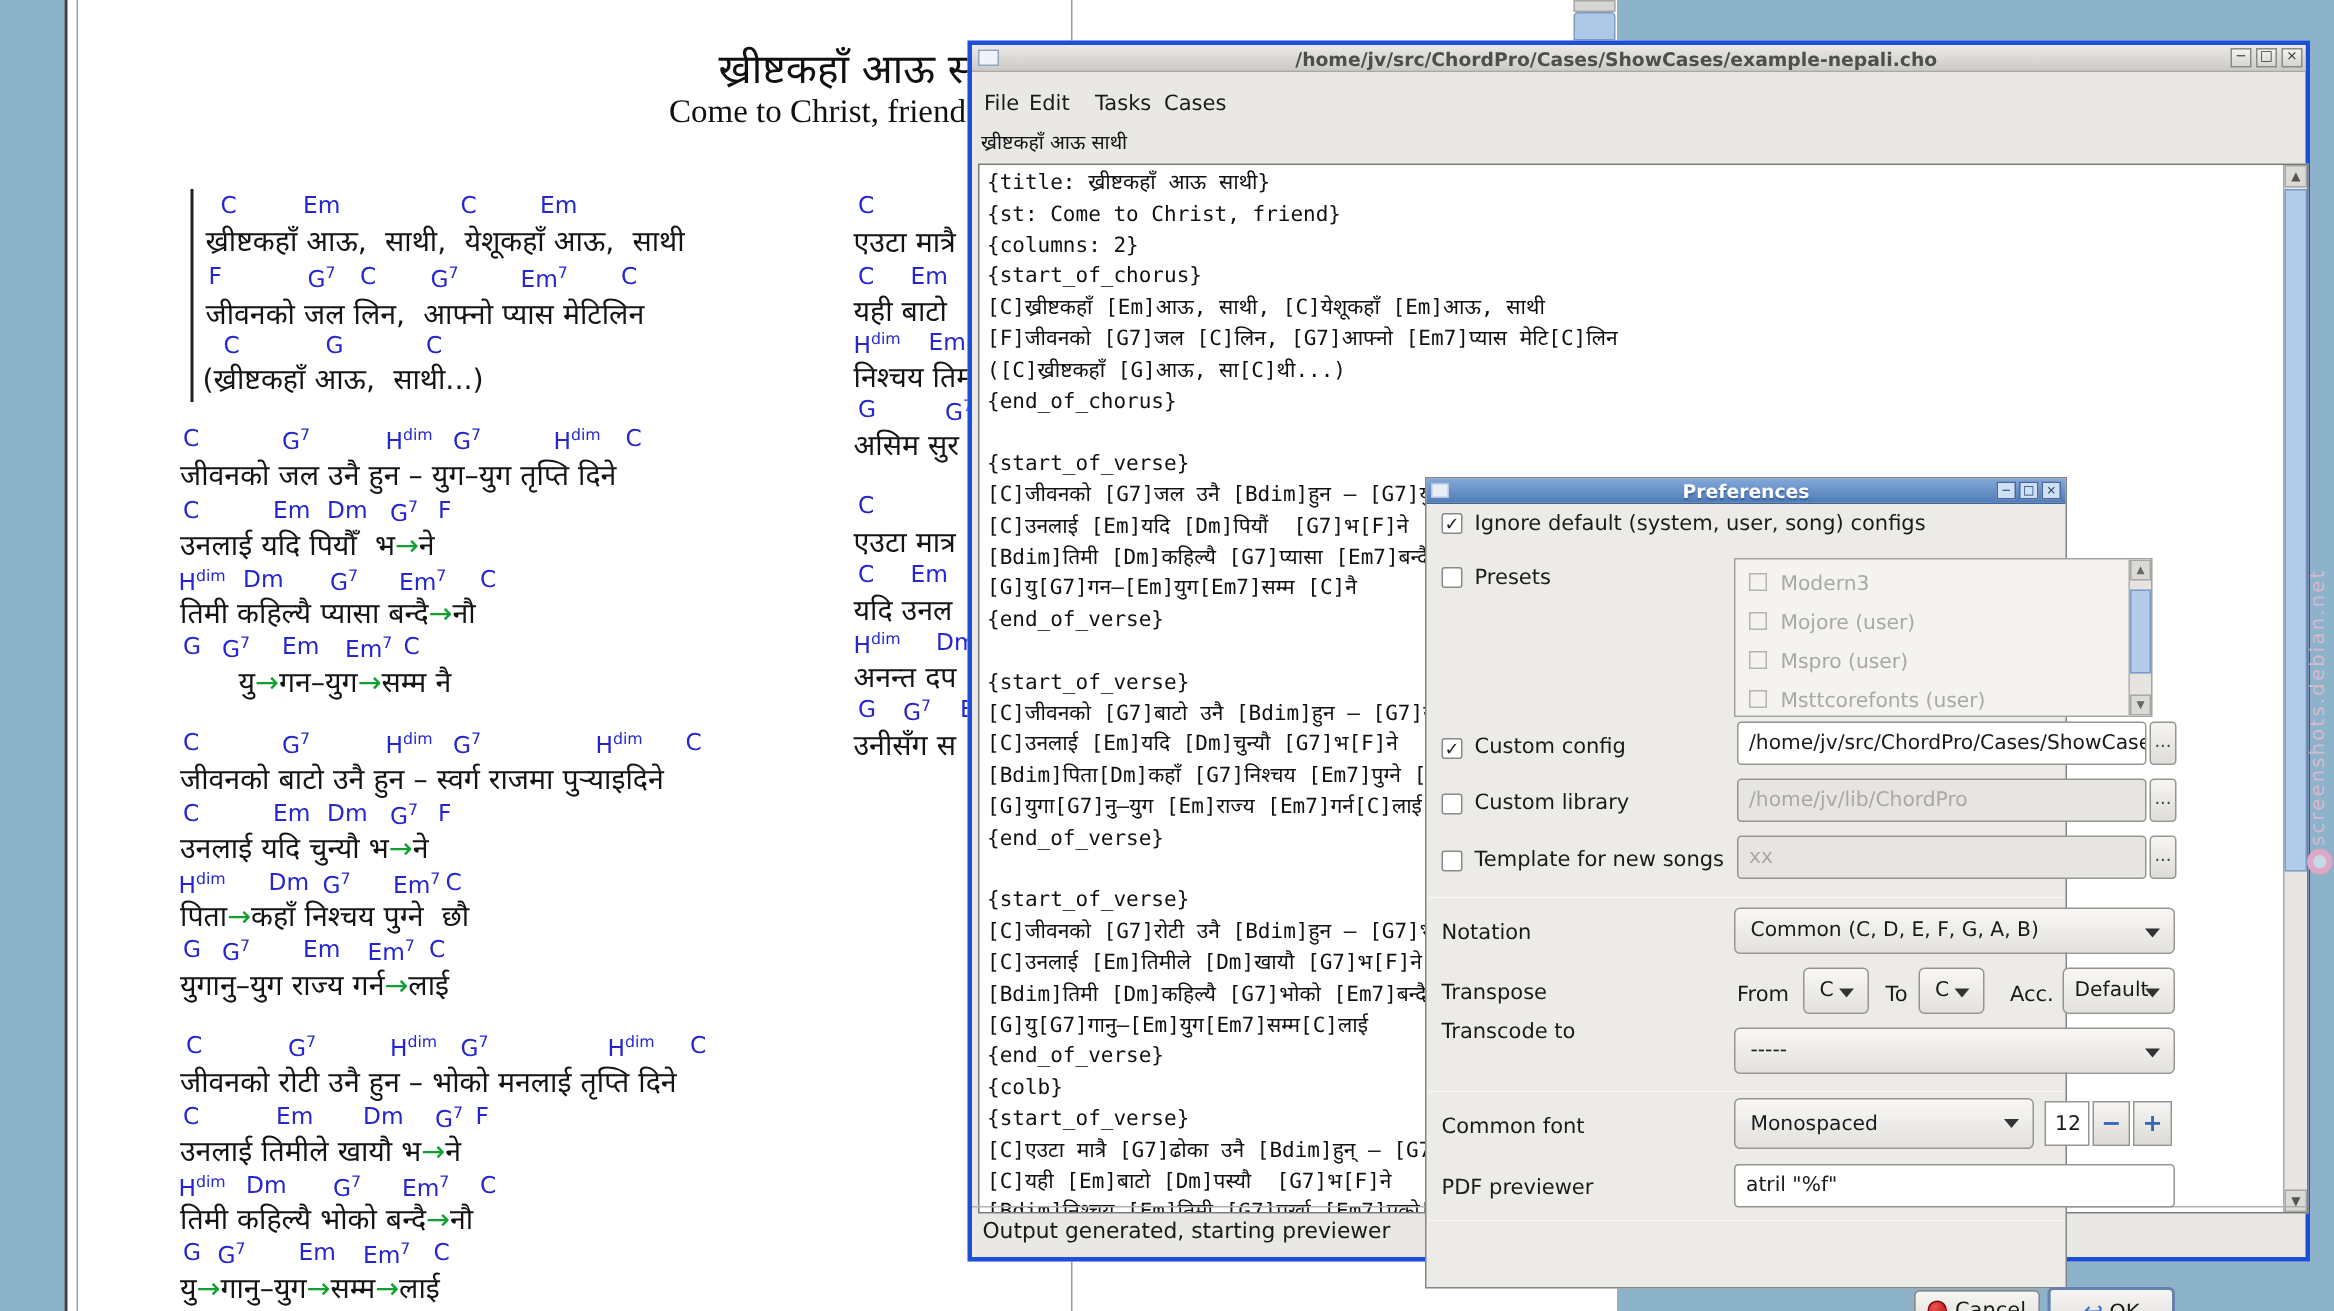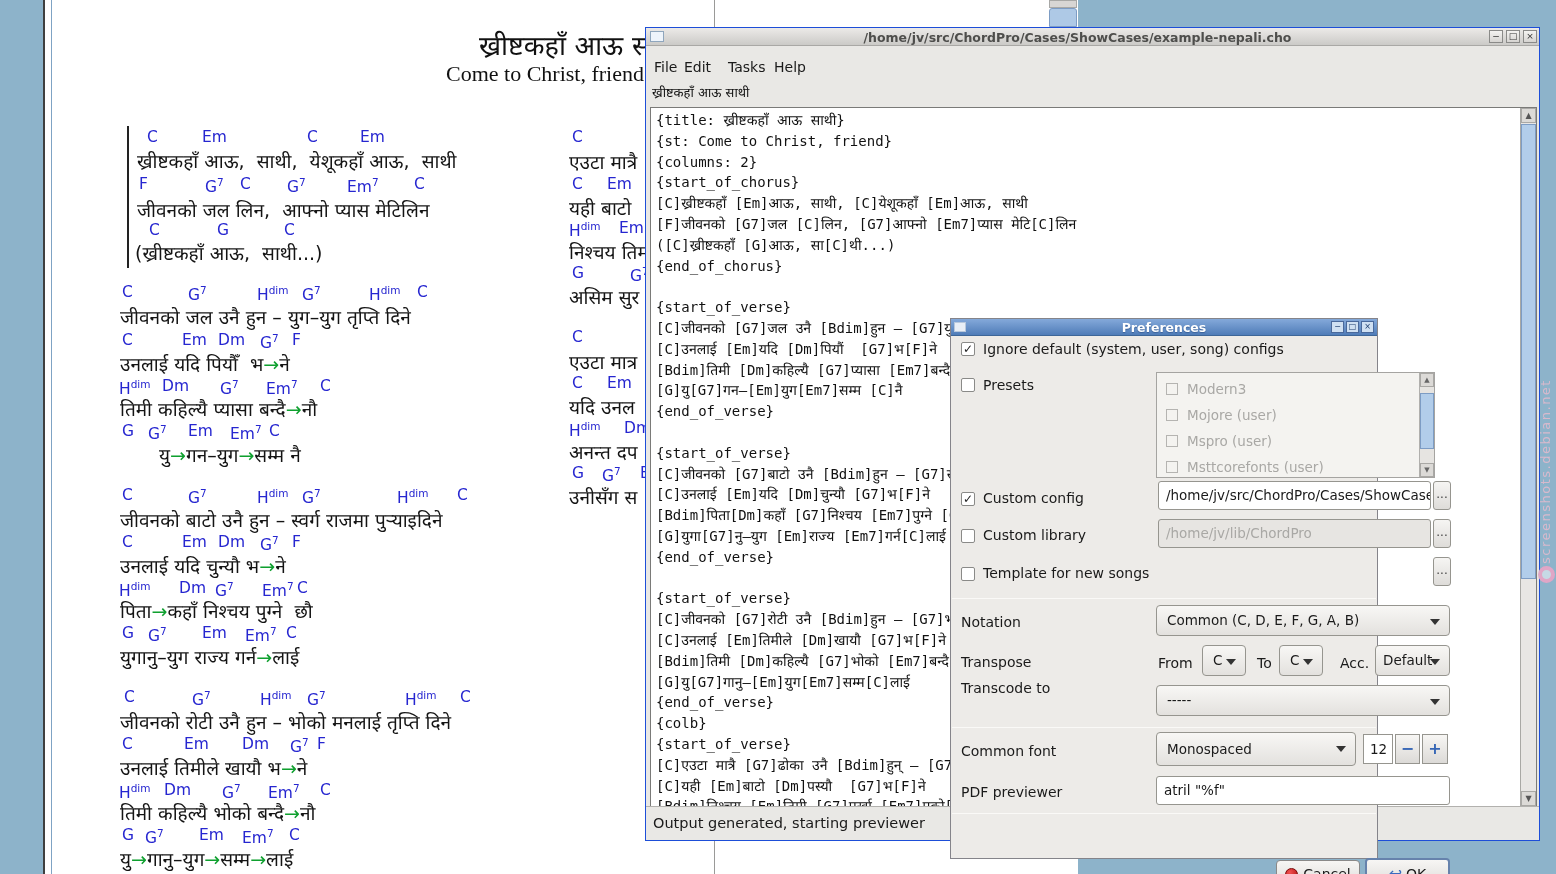--- a/index.html
+++ b/index.html
@@ -15,21 +15,21 @@
 #pdf-page{position:absolute;left:-43px;top:0;width:1078px;height:874px;}
 #pdf-title{position:absolute;left:477px;top:26px;font-size:27px;color:#111;white-space:pre;}
 #pdf-subtitle{position:absolute;left:444px;top:61px;font-size:22px;font-family:"Liberation Serif",serif;color:#111;white-space:pre;}
 .chord{position:absolute;color:#2626d0;font-size:15.5px;line-height:1;white-space:pre;}
 .chord sup{font-size:10.5px;}
 .lyric{position:absolute;color:#141414;font-size:19px;line-height:1.1;white-space:pre;}
 .arrow{color:#0fa02f;}
 .vbar{position:absolute;width:2px;background:#222;}
 
 
-#editor{position:absolute;left:645px;top:27px;width:895px;height:814px;background:#e9e8e5;border:1px solid #1d4ed8;}
+#editor{position:absolute;left:645px;top:27px;width:895px;height:814px;background:#e9e8e5;border:3px solid #1d4ed8;}
 #editor-titlebar{position:absolute;left:0;top:0;right:0;height:18px;background:linear-gradient(#eceae8,#cbcac7);border-bottom:1px solid #a9a8a5;}
 #editor-title{position:absolute;left:30px;right:60px;top:2px;text-align:center;font-size:12.5px;font-weight:bold;color:#4e4e4c;white-space:nowrap;overflow:hidden;}
 #editor-icon{position:absolute;left:4px;top:3px;width:14px;height:11px;background:#eef4fb;border:1px solid #8fa6bd;}
 .winbtn{position:absolute;top:2px;width:14px;height:13px;background:linear-gradient(#f4f3f1,#d6d4d1);border:1px solid #8a8a88;font-size:9px;line-height:11px;text-align:center;color:#333;}
 #btn-min{right:36px;} #btn-max{right:19px;} #btn-close{right:2px;}
 .menu-item{position:absolute;top:31px;font-size:14px;color:#1a1a1a;}
 #m-file{left:8px;} #m-edit{left:38px;} #m-tasks{left:82px;} #m-help{left:128px;}
 #editor-tab{position:absolute;left:6px;top:55px;font-size:13px;color:#111;}
 #editor-textarea{position:absolute;left:4px;top:79px;width:887px;height:700px;background:#fff;border:1px solid #7a7a78;overflow:hidden;}
 #editor-lines{position:absolute;left:5px;top:2px;right:18px;font-family:"DejaVu Sans Mono",monospace;font-size:14px;color:#111;white-space:pre;}
@@ -208,21 +208,21 @@
   <div id="editor-titlebar">
     <span id="editor-icon"></span>
     <div id="editor-title">/home/jv/src/ChordPro/Cases/ShowCases/example-nepali.cho</div>
     <span class="winbtn" id="btn-min">−</span>
     <span class="winbtn" id="btn-max">□</span>
     <span class="winbtn" id="btn-close">×</span>
   </div>
   <span class="menu-item" id="m-file">File</span>
   <span class="menu-item" id="m-edit">Edit</span>
   <span class="menu-item" id="m-tasks">Tasks</span>
-  <span class="menu-item" id="m-help">Help</span>
+  <span class="menu-item" id="m-help">Cases</span>
   <div id="editor-tab">ख्रीष्टकहाँ आऊ साथी</div>
   <div id="editor-textarea">
     <div id="editor-lines"><div class="eline">{title: ख्रीष्टकहाँ आऊ साथी}</div><div class="eline">{st: Come to Christ, friend}</div><div class="eline">{columns: 2}</div><div class="eline">{start_of_chorus}</div><div class="eline">[C]ख्रीष्टकहाँ [Em]आऊ, साथी, [C]येशूकहाँ [Em]आऊ, साथी</div><div class="eline">[F]जीवनको [G7]जल [C]लिन, [G7]आफ्नो [Em7]प्यास मेटि[C]लिन</div><div class="eline">([C]ख्रीष्टकहाँ [G]आऊ, सा[C]थी...)</div><div class="eline">{end_of_chorus}</div><div class="eline"></div><div class="eline">{start_of_verse}</div><div class="eline">[C]जीवनको [G7]जल उनै [Bdim]हुन – [G7]युग–युग [Bdim]तृप्ति [C]दिने</div><div class="eline">[C]उनलाई [Em]यदि [Dm]पियौं  [G7]भ[F]ने</div><div class="eline">[Bdim]तिमी [Dm]कहिल्यै [G7]प्यासा [Em7]बन्दै[C]नौ</div><div class="eline">[G]यु[G7]गन–[Em]युग[Em7]सम्म [C]नै</div><div class="eline">{end_of_verse}</div><div class="eline"></div><div class="eline">{start_of_verse}</div><div class="eline">[C]जीवनको [G7]बाटो उनै [Bdim]हुन – [G7]स्वर्ग राजमा [Bdim]पुऱ्याइ[C]दिने</div><div class="eline">[C]उनलाई [Em]यदि [Dm]चुन्यौ [G7]भ[F]ने</div><div class="eline">[Bdim]पिता[Dm]कहाँ [G7]निश्चय [Em7]पुग्ने [C]छौ</div><div class="eline">[G]युगा[G7]नु–युग [Em]राज्य [Em7]गर्न[C]लाई</div><div class="eline">{end_of_verse}</div><div class="eline"></div><div class="eline">{start_of_verse}</div><div class="eline">[C]जीवनको [G7]रोटी उनै [Bdim]हुन – [G7]भोको मनलाई [Bdim]तृप्ति [C]दिने</div><div class="eline">[C]उनलाई [Em]तिमीले [Dm]खायौ [G7]भ[F]ने</div><div class="eline">[Bdim]तिमी [Dm]कहिल्यै [G7]भोको [Em7]बन्दै[C]नौ</div><div class="eline">[G]यु[G7]गानु–[Em]युग[Em7]सम्म[C]लाई</div><div class="eline">{end_of_verse}</div><div class="eline">{colb}</div><div class="eline">{start_of_verse}</div><div class="eline">[C]एउटा मात्रै [G7]ढोका उनै [Bdim]हुन् – [G7]स्वर्ग जाने [Bdim]ढोका [C]हुन्</div><div class="eline">[C]यही [Em]बाटो [Dm]पस्यौ  [G7]भ[F]ने</div><div class="eline">[Bdim]निश्चय [Em]तिमी [G7]पर्खा [Em7]एको[C]</div></div>
     <div id="editor-scroll">
       <div class="scroll-arrow" id="editor-scroll-up">▲</div>
       <div id="editor-thumb"></div>
       <div class="scroll-arrow" id="editor-scroll-down">▼</div>
     </div>
   </div>
   <div id="editor-statusbar">
@@ -263,20 +263,21 @@
   <div class="field" style="left:207px;top:162px;width:273px;">/home/jv/src/ChordPro/Cases/ShowCases/</div>
   <div class="dots" style="left:482px;top:162px;">...</div>
 
   <span class="cb" style="left:10px;top:210px;"></span>
   <span class="plabel" style="left:32px;top:208px;">Custom library</span>
   <div class="field disabled" style="left:207px;top:200px;width:273px;">/home/jv/lib/ChordPro</div>
   <div class="dots" style="left:482px;top:200px;">...</div>
 
   <span class="cb" style="left:10px;top:248px;"></span>
   <span class="plabel" style="left:32px;top:246px;">Template for new songs</span>
+  <div class="field disabled" style="left:207px;top:238px;width:273px;">xx</div>
   <div class="dots" style="left:482px;top:238px;">...</div>
 
   <div class="psep" style="top:279px;"></div>
 
   <span class="plabel" style="left:10px;top:295px;">Notation</span>
   <div class="combo" style="left:205px;top:286px;width:294px;">Common (C, D, E, F, G, A, B)</div>
 
   <span class="plabel" style="left:10px;top:335px;">Transpose</span>
   <span class="plabel" style="left:207px;top:336px;">From</span>
   <div class="combo" style="left:251px;top:326px;width:44px;">C</div>

